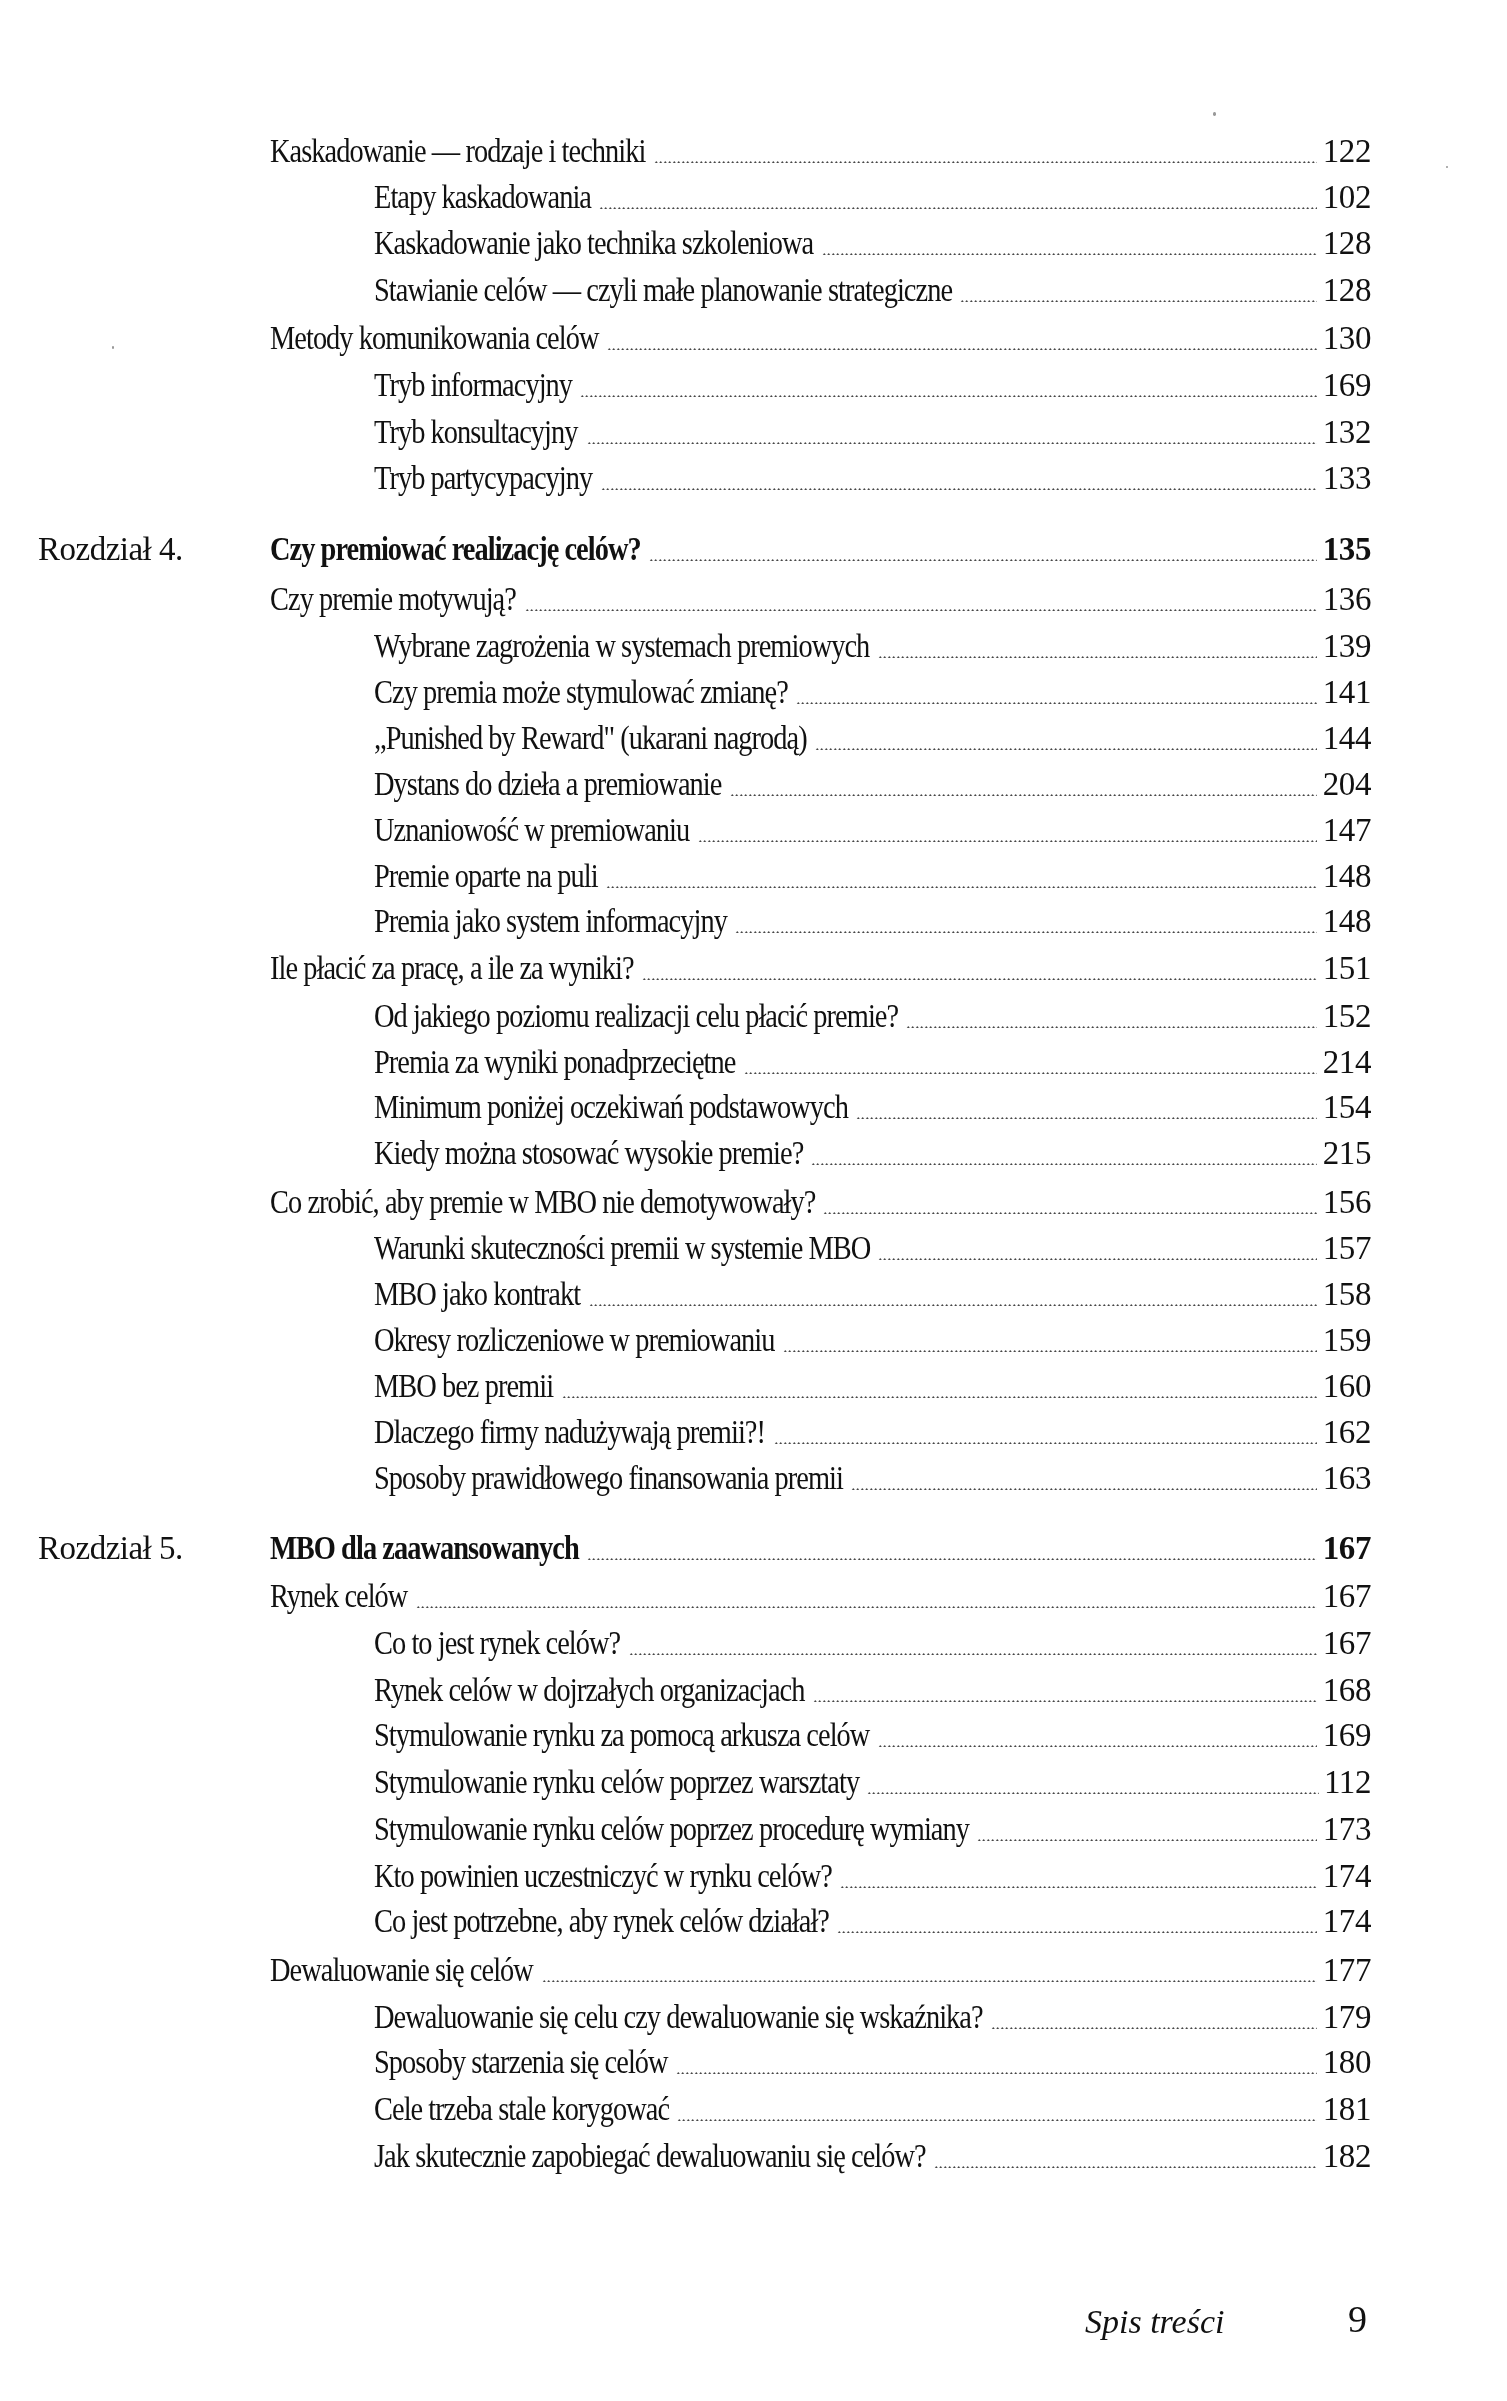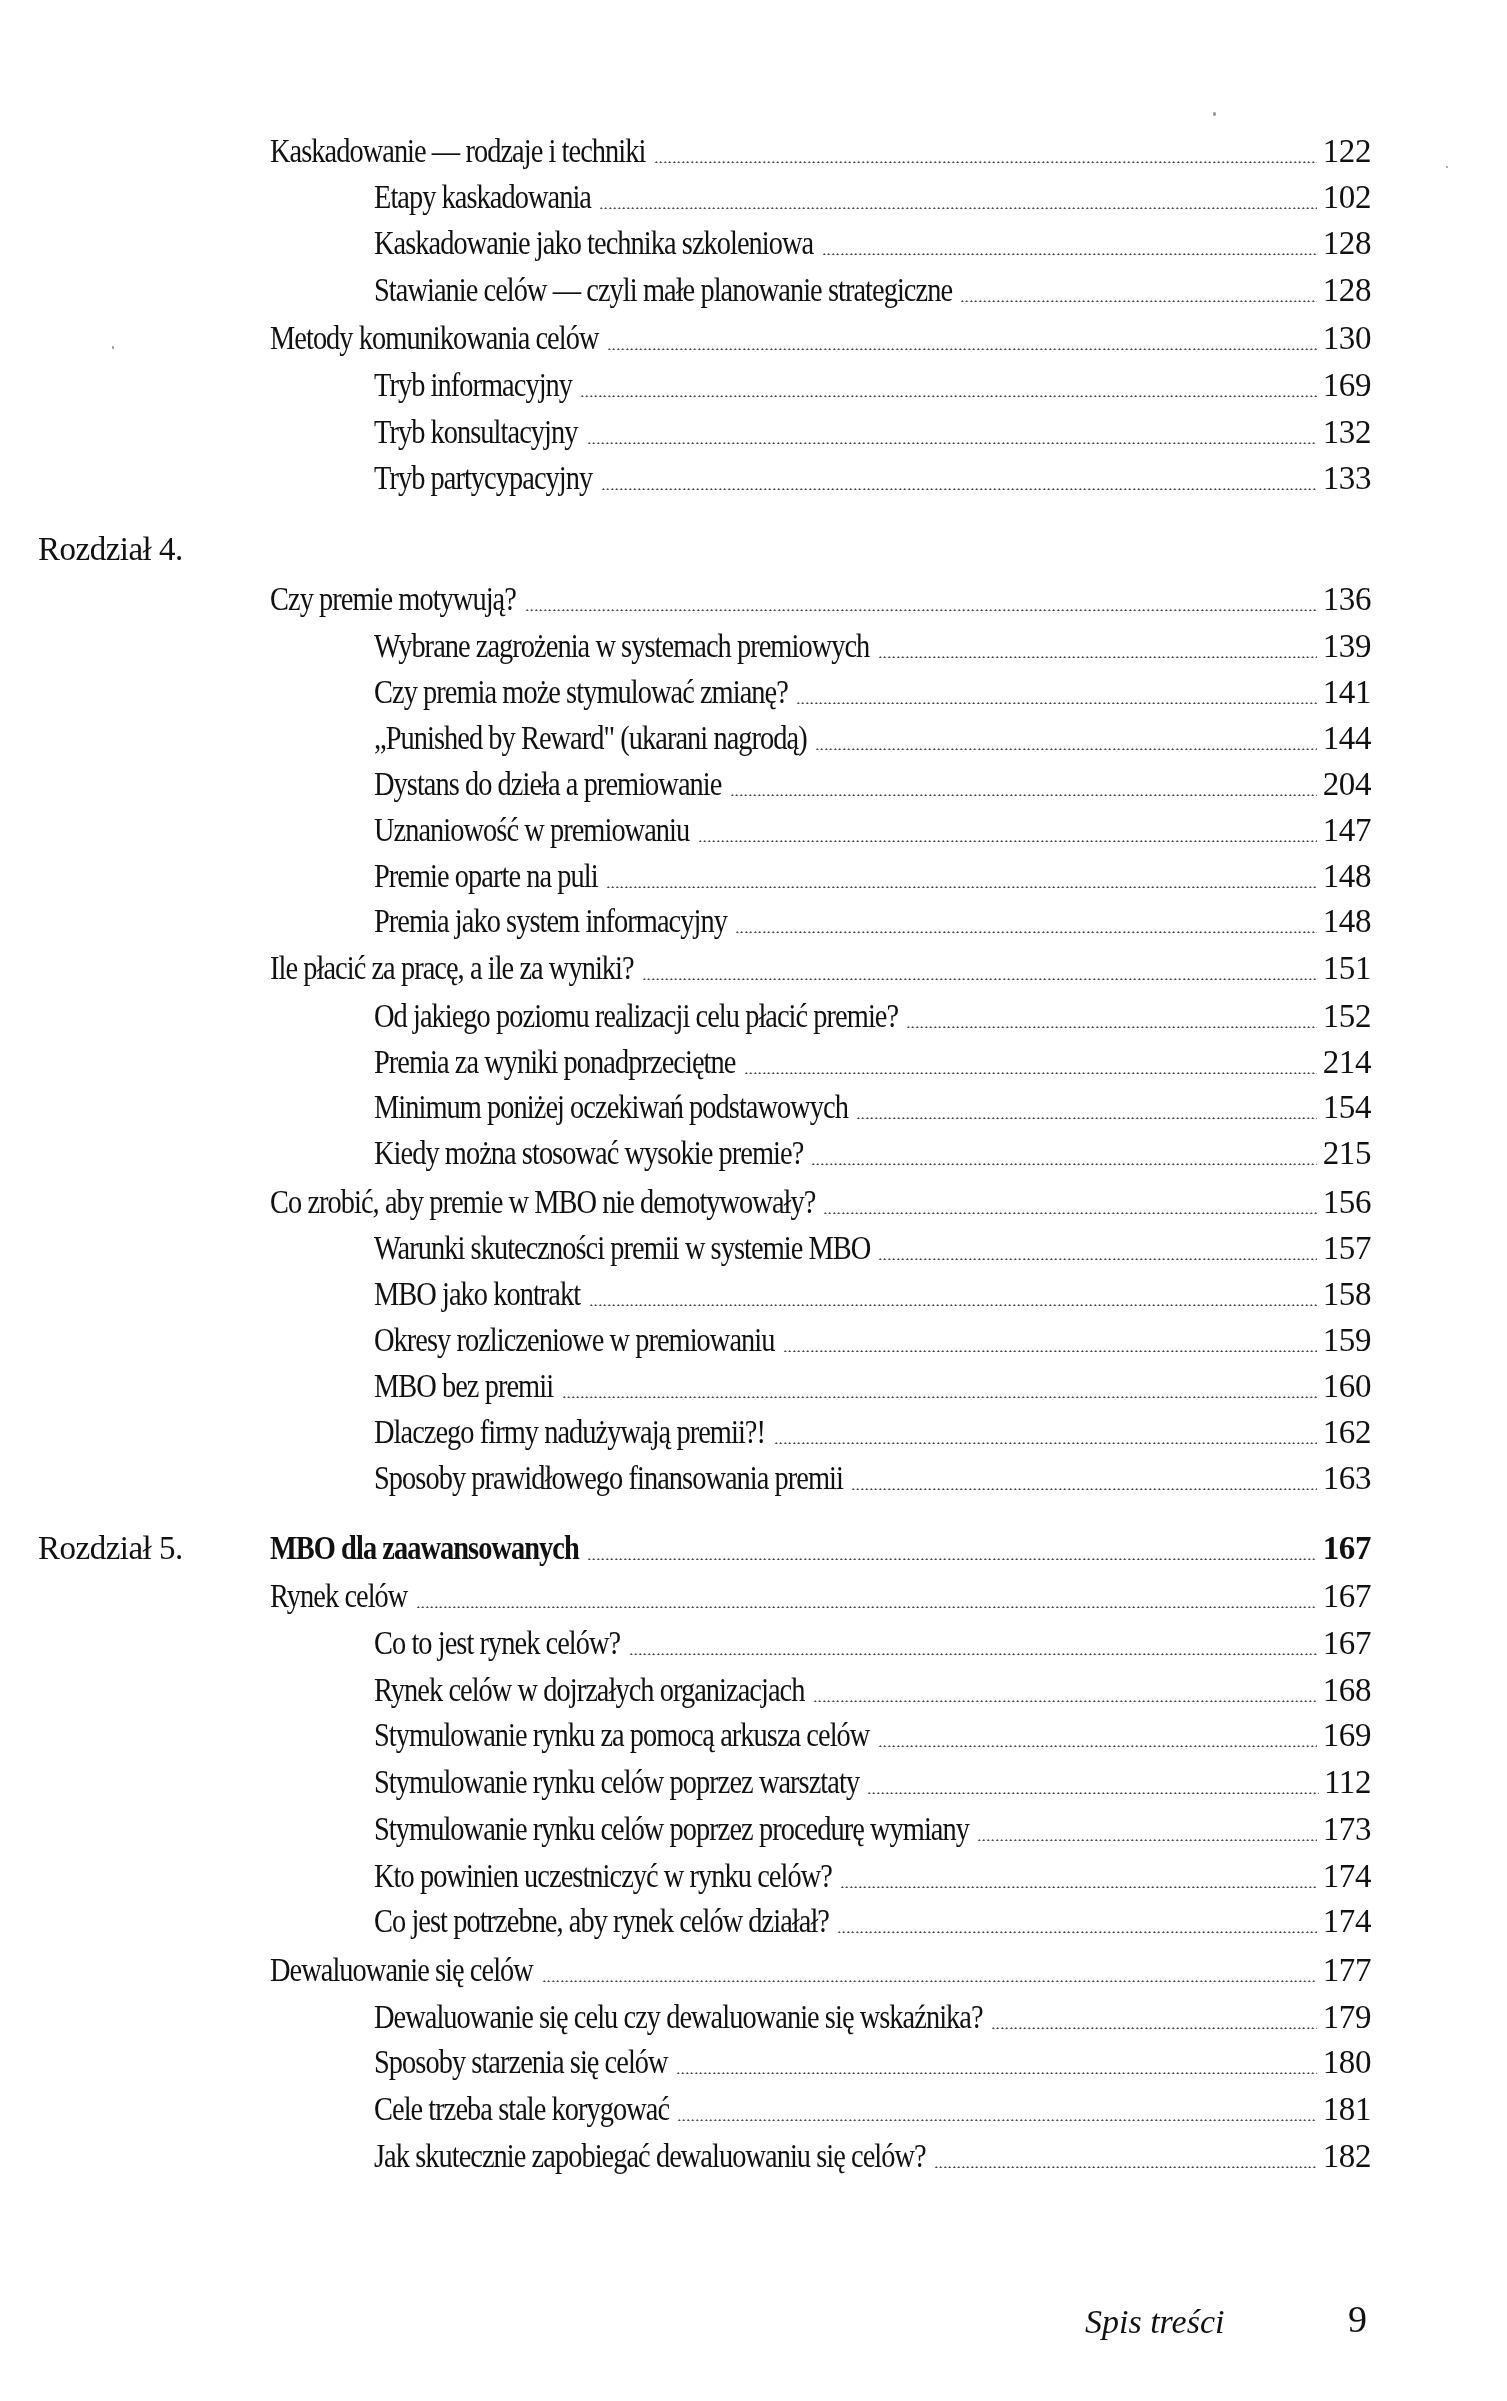--- a/index.html
+++ b/index.html
@@ -83,20 +83,25 @@
   <div class="row lvl2" style="top:455px">
       <div class="entry">
         <span class="title" style="transform: scaleX(0.86); margin-right: -36px;">Tryb partycypacyjny</span>
         <span class="leader"></span>
         <span class="page">133</span>
       </div>
     </div>
 
   <div class="row chap" style="top:526px">
     <span class="chap-label">Rozdział 4.</span>
+    <div class="entry">
+        <span class="title" style="transform: scaleX(0.86); margin-right: -61px;">Czy premiować realizację celów?</span>
+        <span class="leader"></span>
+        <span class="page">135</span>
+      </div>
   </div>
   <div class="row lvl1" style="top:576px">
       <div class="entry">
         <span class="title" style="transform: scaleX(0.86); margin-right: -40px;">Czy premie motywują?</span>
         <span class="leader"></span>
         <span class="page">136</span>
       </div>
     </div>
   <div class="row lvl2" style="top:623px">
       <div class="entry">

